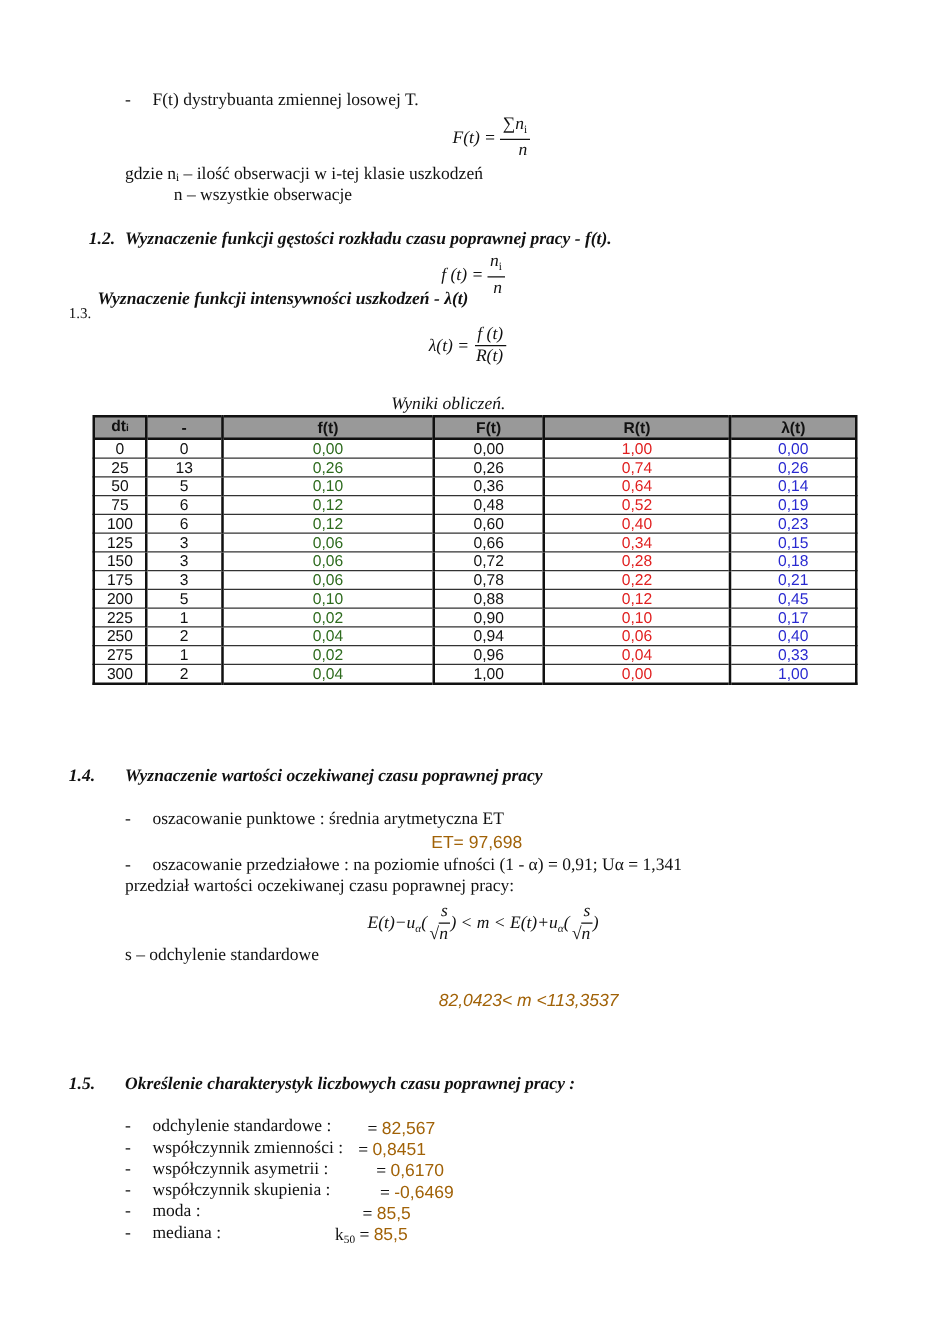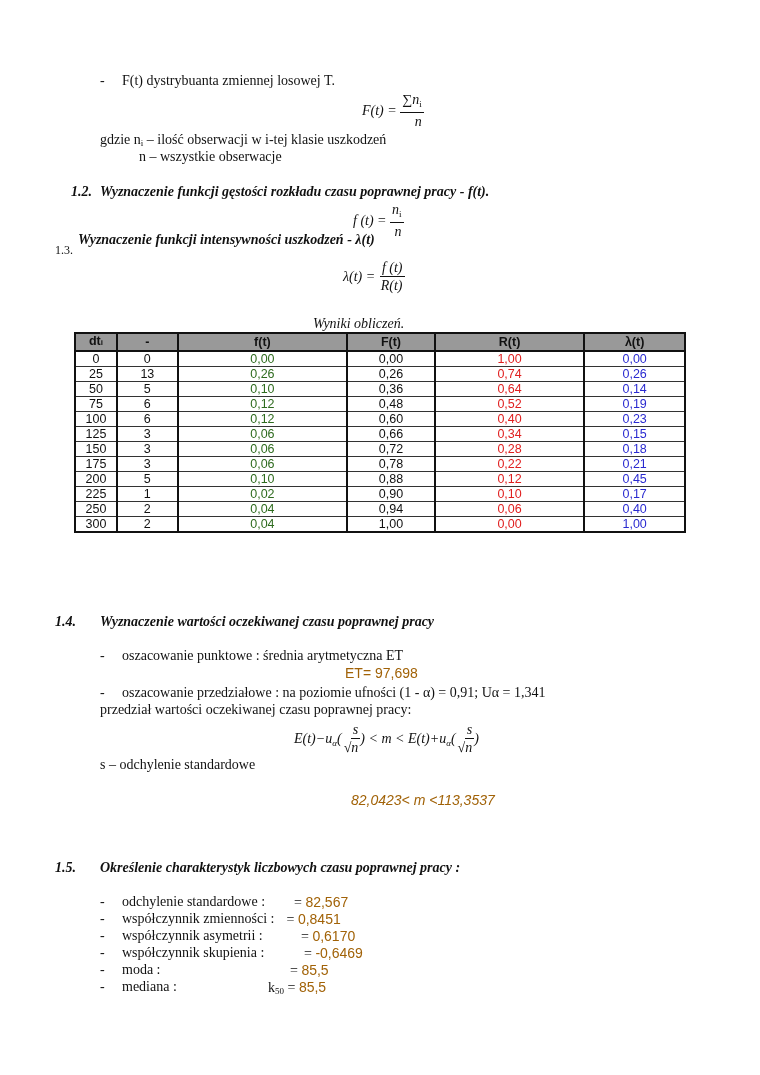--- a/index.html
+++ b/index.html
@@ -173,20 +173,28 @@
       </tr>
       <tr>
         <td class="">250</td>
         <td class=" bl">2</td>
         <td class="c-f bl">0,04</td>
         <td class=" bl">0,94</td>
         <td class="c-r bl">0,06</td>
         <td class="c-l bl">0,40</td>
       </tr>
       <tr>
+        <td class="">275</td>
+        <td class=" bl">1</td>
+        <td class="c-f bl">0,02</td>
+        <td class=" bl">0,96</td>
+        <td class="c-r bl">0,04</td>
+        <td class="c-l bl">0,33</td>
+      </tr>
+      <tr>
         <td class="">300</td>
         <td class=" bl">2</td>
         <td class="c-f bl">0,04</td>
         <td class=" bl">1,00</td>
         <td class="c-r bl">0,00</td>
         <td class="c-l bl">1,00</td>
       </tr>
     </tbody>
 </table>
 

